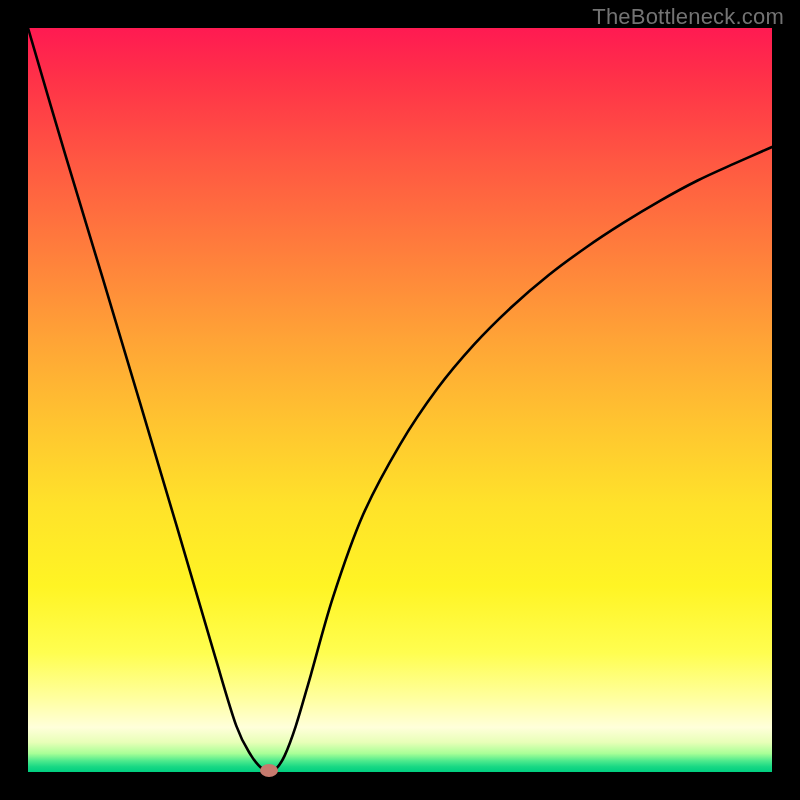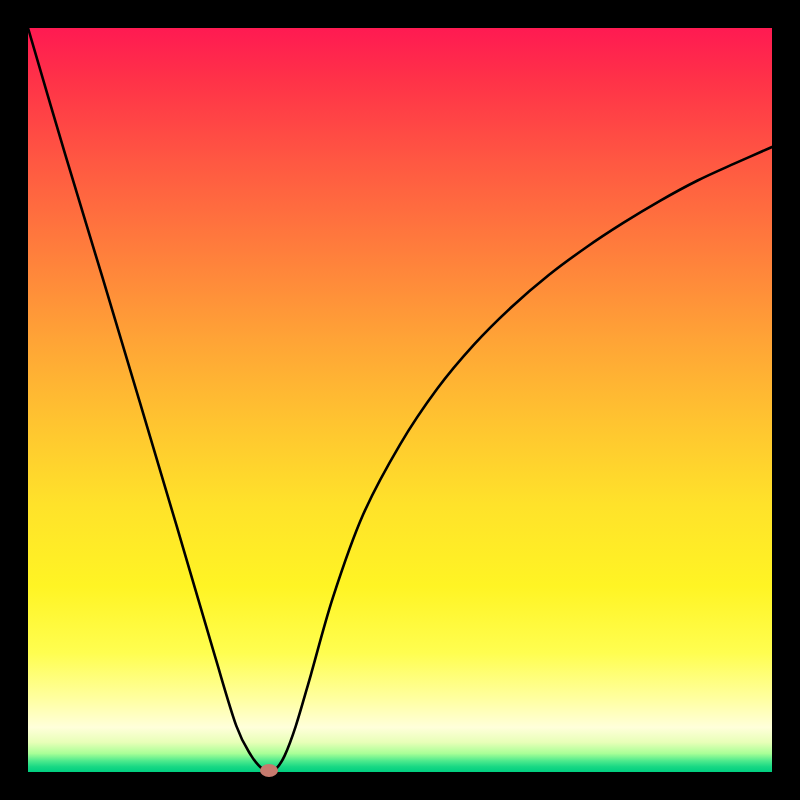--- a/index.html
+++ b/index.html
@@ -69,20 +69,21 @@
     background: #c77a6e;
     border-radius: 50%;
     z-index: 30;
   }
 </style>
 </head>
 <body>
 
 <div class="frame">
 
+  <div class="watermark">TheBottleneck.com</div>
 
   <div class="plot"></div>
 
   <svg class="curve" viewBox="0 0 744 744" preserveAspectRatio="none">
     <path fill="none" stroke="#000" stroke-width="2.6" stroke-linecap="round" stroke-linejoin="round" d="M 0.00 0.00 C 6.20 21.08, 24.80 84.94, 37.20 126.48 C 49.60 168.02, 62.00 208.07, 74.40 249.24 C 86.80 290.41, 99.20 331.95, 111.60 373.49 C 124.00 415.03, 136.40 456.57, 148.80 498.48 C 161.20 540.39, 176.08 591.73, 186.00 624.96 C 195.92 658.19, 202.12 680.76, 208.32 697.87 C 214.52 714.98, 218.98 720.56, 223.20 727.63 C 227.42 734.70, 230.64 737.55, 233.62 740.28 C 236.59 743.01, 238.58 744.00, 241.06 744.00 C 243.54 744.00, 245.89 743.01, 248.50 740.28 C 251.10 737.55, 253.46 734.70, 256.68 727.63 C 259.90 720.56, 263.50 711.26, 267.84 697.87 C 272.18 684.48, 276.52 668.73, 282.72 647.28 C 288.92 625.83, 296.36 595.82, 305.04 569.16 C 313.72 542.50, 323.64 512.74, 334.80 487.32 C 345.96 461.90, 359.60 437.72, 372.00 416.64 C 384.40 395.56, 396.80 377.58, 409.20 360.84 C 421.60 344.10, 434.00 329.84, 446.40 316.20 C 458.80 302.56, 471.20 290.53, 483.60 279.00 C 496.00 267.47, 508.40 256.93, 520.80 247.01 C 533.20 237.09, 545.60 228.16, 558.00 219.48 C 570.40 210.80, 582.80 202.74, 595.20 194.93 C 607.60 187.12, 620.00 179.68, 632.40 172.61 C 644.80 165.54, 657.20 158.72, 669.60 152.52 C 682.00 146.32, 694.40 140.99, 706.80 135.41 C 719.20 129.83, 737.80 121.77, 744.00 119.04 "></path>
   </svg>
 
   <div class="marker" style="left: 260.056px; top: 764px; background: rgb(199, 122, 110);"></div>
 
 </div>

